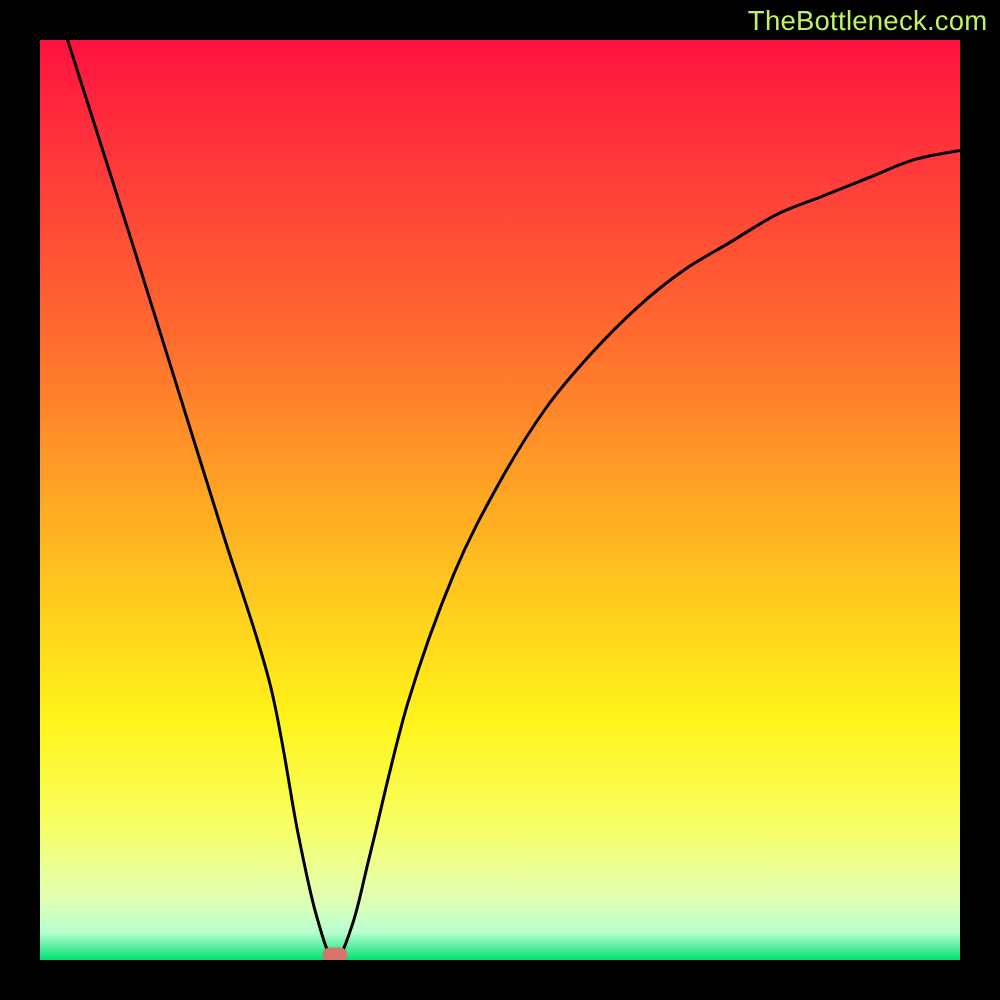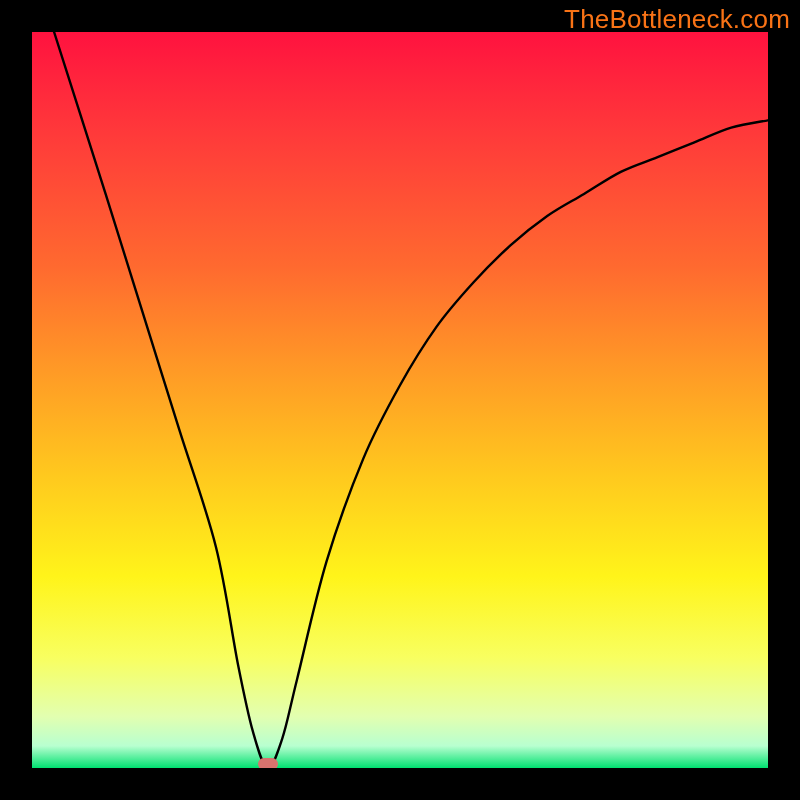--- a/index.html
+++ b/index.html
@@ -14,22 +14,22 @@
   .frame {
     position: relative;
     width: 800px;
     height: 800px;
     background: #000;
   }
   .attribution {
     position: absolute;
     top: 4px;
     right: 10px;
-    color: #f97316;
-    font-size: 26px;
+    color: #bef264;
+    font-size: 22px;
     font-weight: 500;
     letter-spacing: 0.2px;
   }
   .plot-area {
     position: absolute;
     left: 32px;
     top: 32px;
     width: 736px;
     height: 736px;
     overflow: hidden;

